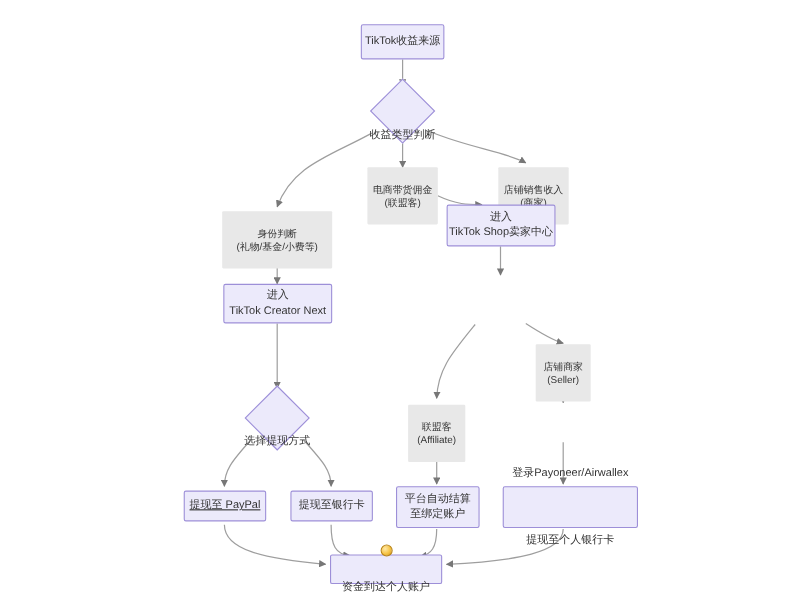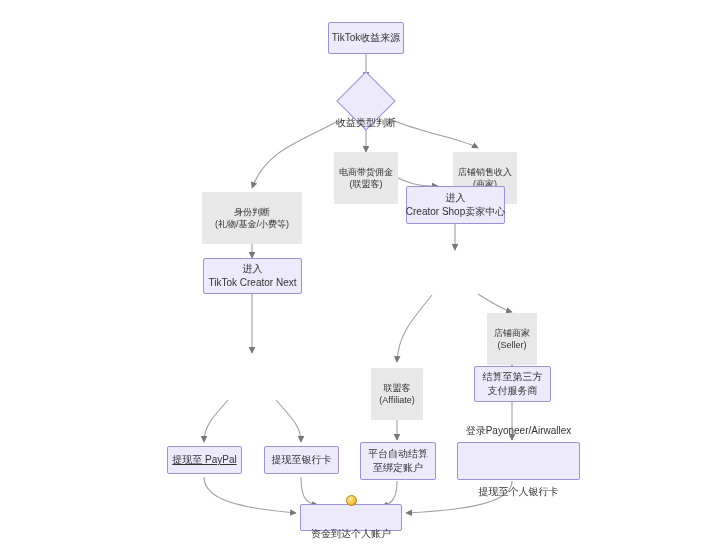--- a/index.html
+++ b/index.html
@@ -164,44 +164,44 @@
     <div>(商家)</div>
   </div>
 
   <div class="edge-label" style="left:202px; top:192px; width:100px;">
     <div>身份判断</div>
     <div>(礼物/基金/小费等)</div>
   </div>
 
   <div class="node" style="left:406px; top:186px; width:99px; height:38px;">
     <span>进入</span>
-    <span class="ln2">Creator Shop卖家中心</span>
+    <span class="ln2">TikTok Shop卖家中心</span>
   </div>
 
   <div class="node" style="left:203px; top:258px; width:99px; height:36px;">
     <span>进入</span>
     <span class="ln2">TikTok Creator Next</span>
   </div>
 
 
   <div class="edge-label" style="left:487px; top:313px; width:50px;">
     <div>店铺商家</div>
     <div>(Seller)</div>
   </div>
 
   <div class="edge-label" style="left:371px; top:368px; width:52px;">
     <div>联盟客</div>
     <div>(Affiliate)</div>
   </div>
 
-
-  <div class="node" style="left:474px; top:366px; width:77px; height:36px;">
-    <span>结算至第三方</span>
-    <span class="ln2">支付服务商</span>
-  </div>
+  <div class="diamond-wrap" style="left:210px; top:352px; width:84px; height:56px;">
+    <div class="diamond-shape" style="width:40px; height:40px;"></div>
+    <div class="diamond-label">选择提现方式</div>
+  </div>
+
 
   <div class="node" style="left:167px; top:446px; width:75px; height:28px;text-decoration:underline;">
     <span>提现至 PayPal</span>
   </div>
 
   <div class="node" style="left:264px; top:446px; width:75px; height:28px;">
     <span>提现至银行卡</span>
   </div>
 
   <div class="node" style="left:360px; top:442px; width:76px; height:38px;">

